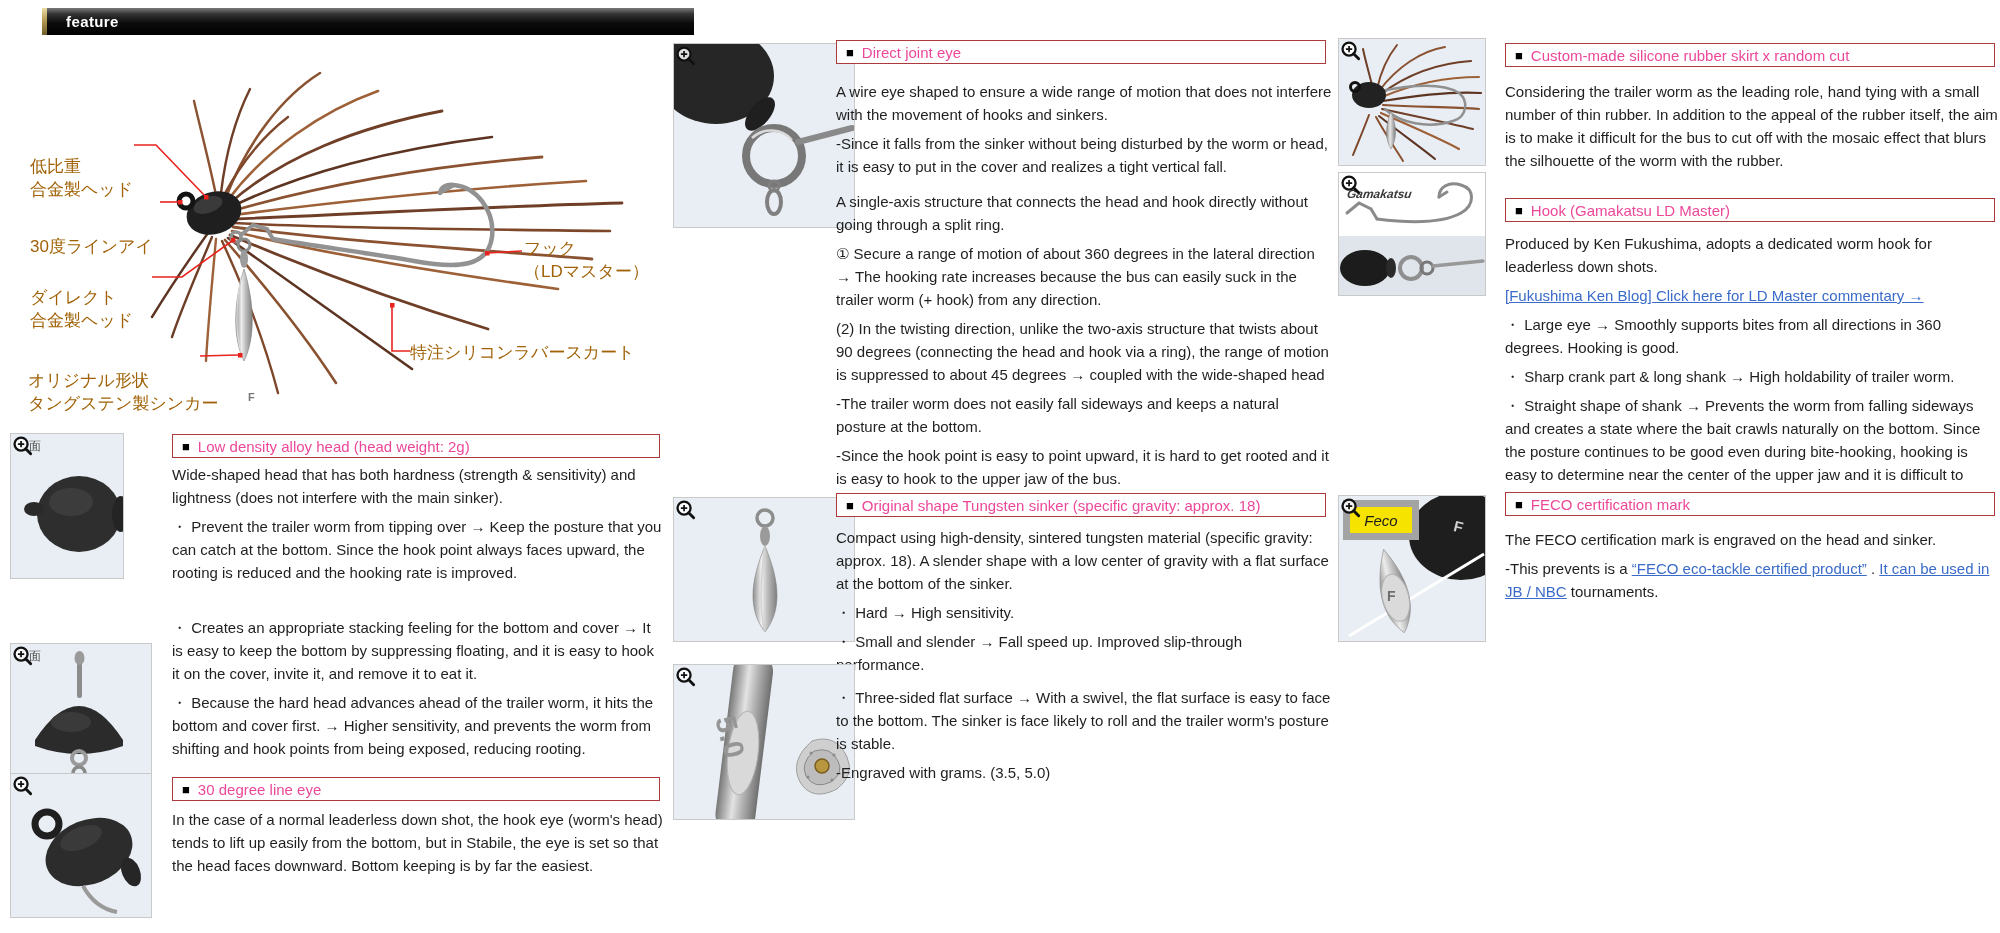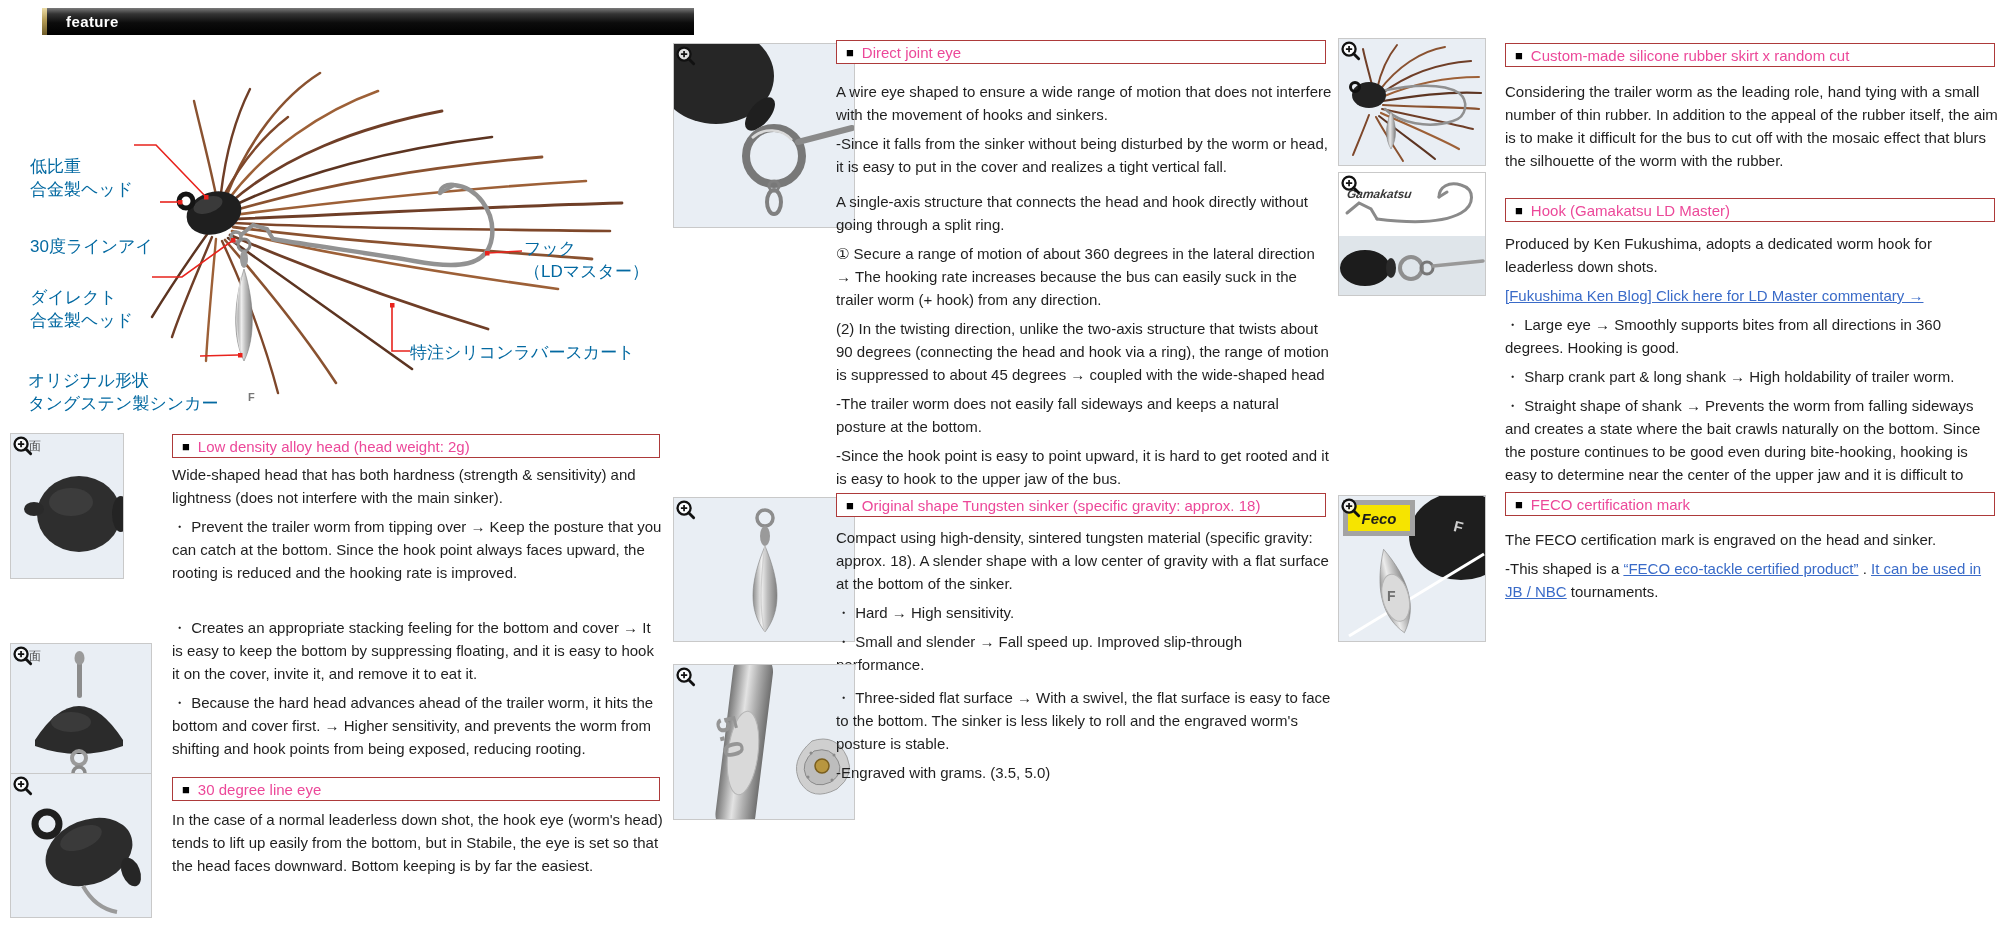--- a/index.html
+++ b/index.html
@@ -10,21 +10,21 @@
   .banner{position:absolute;left:10px;top:8px;width:652px;height:27px;
           background:linear-gradient(180deg,#7a7a7a 0%,#343434 22%,#0c0c0c 55%,#000 100%);
           display:flex;align-items:center;margin-left:32px;}
   .banner-accent{position:absolute;left:0;top:0;width:5px;height:100%;
           background:linear-gradient(180deg,#ecdca6 0%,#b49b55 45%,#6e5c2a 100%);}
   .banner-title{color:#fff;font-weight:bold;font-size:15px;padding-left:24px;letter-spacing:.4px;}
 
   
   .diagram{position:absolute;left:10px;top:45px;width:650px;height:385px;}
   .diagram svg{position:absolute;left:0;top:0;}
-  .dlabel{position:absolute;font-size:17px;line-height:23px;color:#0369a1;white-space:pre-line;}
+  .dlabel{position:absolute;font-size:17px;line-height:23px;color:#a16207;white-space:pre-line;}
   .engrave-f{position:absolute;left:238px;top:346px;font-size:11px;color:#777;font-weight:bold;}
 
   
   .imgbox{position:absolute;background:#e9eef4;border:1px solid #c9c9c9;box-sizing:border-box;overflow:hidden;}
   .imgbox > svg{position:absolute;left:0;top:0;}
   .img-tag{position:absolute;top:4px;left:6px;font-size:12px;color:#4a4a4a;z-index:2;}
   .zoom-icon{position:absolute;right:4px;bottom:4px;width:23px;height:23px;z-index:3;cursor:pointer;}
 
   
   .hdr{position:absolute;height:24px;border:1px solid #ad3a3a;background:#fff;
@@ -33,22 +33,22 @@
   .hdr .t{color:#ec4899;font-weight:normal;font-size:15px;white-space:nowrap;}
 
   
   .txt{position:absolute;font-size:15px;line-height:23px;color:#1f1f1f;}
   .txt p{margin:0 0 6px 0;}
   .txt p.gap{margin-top:12px;}
   .lnk{color:#3a6bc8;text-decoration:underline;cursor:pointer;}
 
   .rot-label{position:absolute;font-weight:bold;color:#8f8f8f;}
   .feco-logo{position:absolute;left:4px;top:4px;width:62px;height:26px;background:#f6e400;
-       border:5px solid #a3a3a3;display:flex;align-items:center;justify-content:center;
-       font-style:italic;font-weight:bold;font-size:15px;color:#1c1c1c;z-index:2;}
+       border:7px solid #a3a3a3;display:flex;align-items:center;justify-content:center;
+       font-style:italic;font-weight:normal;font-size:15px;color:#1c1c1c;z-index:2;}
   .gama-logo{position:absolute;left:8px;top:14px;font-style:italic;font-weight:bold;
        font-size:12px;color:#3a3a3a;z-index:2;transform:skewX(-8deg);}
   .feco-f-head{position:absolute;right:22px;top:22px;color:#cfcfcf;font-size:15px;font-weight:bold;
        transform:rotate(14deg);z-index:2;}
   .feco-f-sinker{position:absolute;left:48px;top:92px;color:#6f6f6f;font-size:14px;font-weight:bold;z-index:2;}
   .five-label{left:34px;top:56px;font-size:29px;letter-spacing:1px;transform:rotate(75deg);color:#959595;}
 </style>
 </head>
 <body>
 
@@ -295,21 +295,21 @@
         <circle cx="134" cy="112" r="1.5" fill="#8a8a8a"></circle>
     </svg>
     <span class="rot-label five-label">5.0</span>
     <svg class="zoom-icon" viewBox="0 0 24 24">
         <circle cx="10.5" cy="10.5" r="6.8" fill="rgba(255,255,255,.85)" stroke="#111" stroke-width="2.4"></circle>
         <path d="M10.5 7.2v6.6M7.2 10.5h6.6" stroke="#111" stroke-width="1.8"></path>
         <path d="M15.3 15.3l5.2 5.2" stroke="#111" stroke-width="3" stroke-linecap="round"></path>
       </svg>
   </div>
   <div class="txt" style="left:836px;top:686px;width:496px;">
-    <p>・ Three-sided flat surface → With a swivel, the flat surface is easy to face to the bottom. The sinker is less likely to roll and the engraved worm's posture is stable.</p>
+    <p>・ Three-sided flat surface → With a swivel, the flat surface is easy to face to the bottom. The sinker is face likely to roll and the trailer worm's posture is stable.</p>
     <p>-Engraved with grams. (3.5, 5.0)</p>
   </div>
 
   <div class="imgbox" style="left:1338px;top:38px;width:148px;height:128px;">
     <svg width="148" height="128" viewBox="0 0 148 128">
       <defs>
         <linearGradient id="met4" x1="0" y1="0" x2="1" y2="0">
           <stop offset="0" stop-color="#8e8e8e"></stop>
             <stop offset=".4" stop-color="#e8e8e8"></stop>
             <stop offset="1" stop-color="#7f7f7f"></stop>
@@ -406,16 +406,16 @@
         <path d="M10.5 7.2v6.6M7.2 10.5h6.6" stroke="#111" stroke-width="1.8"></path>
         <path d="M15.3 15.3l5.2 5.2" stroke="#111" stroke-width="3" stroke-linecap="round"></path>
       </svg>
   </div>
   <div class="hdr" style="left:1505px;top:492px;width:490px;">
     <span class="sq">■</span>
     <span class="t">FECO certification mark</span>
   </div>
   <div class="txt" style="left:1505px;top:528px;width:494px;">
     <p>The FECO certification mark is engraved on the head and sinker.</p>
-    <p><span>-This shaped is a </span><a class="lnk">“FECO eco-tackle certified product”</a><span> . </span><a class="lnk">It can be used in JB / NBC</a><span> tournaments.</span></p>
+    <p><span>-This prevents is a </span><a class="lnk">“FECO eco-tackle certified product”</a><span> . </span><a class="lnk">It can be used in JB / NBC</a><span> tournaments.</span></p>
   </div>
 
 </div>
 
 </body></html>

